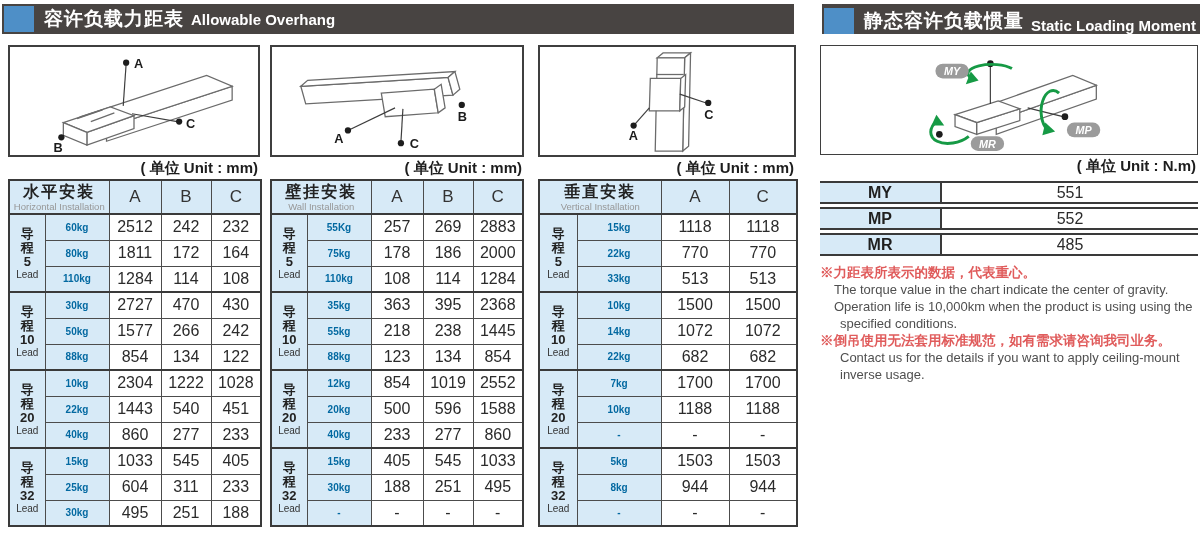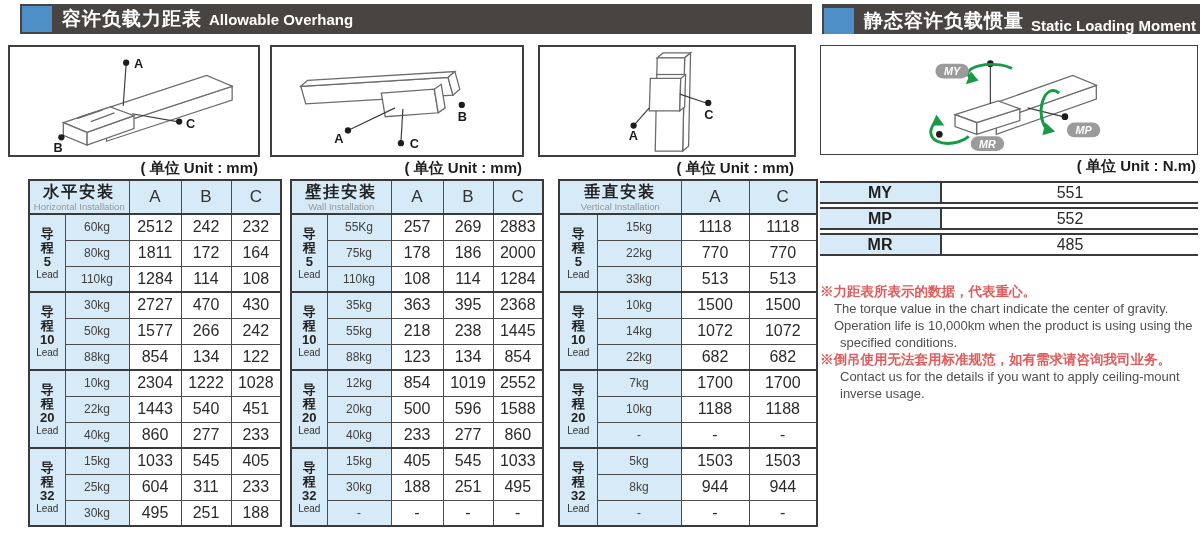--- a/index.html
+++ b/index.html
@@ -1,61 +1,61 @@
 <!DOCTYPE html>
 <html><head>
 <meta charset="utf-8">
 <style>
   * { box-sizing: border-box; margin: 0; padding: 0; }
   body { font-family: "Liberation Sans", sans-serif; background: #fff; }
   .page { position: relative; width: 1200px; height: 534px; background: #fff; overflow: hidden; }
 
   
   .bar { position: absolute; top: 4px; height: 30px; background: #484442; display: flex; align-items: center; }
-  .bar.left { left: 20px; width: 792px; }
+  .bar.left { left: 2px; width: 792px; }
   .bar.right { left: 822px; width: 404px; align-items: flex-end; }
   .sq { width: 30px; height: 26px; background: #4e8fc7; margin: 0 10px 0 2px; flex: 0 0 auto; }
   .bar .zh { color: #fff; font-size: 19px; font-weight: bold; letter-spacing: 1px; white-space: nowrap; }
   .bar .en { color: #fff; font-size: 15px; font-weight: bold; margin-left: 7px; white-space: nowrap; }
 
   
   .col { position: absolute; top: 42px; }
   .col1 { left: 8px;   width: 252px; }
   .col2 { left: 270px; width: 254px; }
   .col3 { left: 538px; width: 258px; }
   .colR { left: 820px; width: 378px; }
 
   .dia { border: 2px solid #3f3f3f; height: 112px; margin-top: 3px; background: #fff;
          display: flex; align-items: center; justify-content: center; }
   .colR .dia { height: 110px; border-width: 1.5px; }
   .unit { text-align: right; font-size: 15px; font-weight: 600; color: #1d1d1d;
           height: 22px; line-height: 22px; padding-right: 2px; white-space: nowrap; }
 
   
-  table.ov { border-collapse: collapse; table-layout: fixed; width: 100%; border: 2px solid #3a3a3a; margin-left: 20px; }
+  table.ov { border-collapse: collapse; table-layout: fixed; width: 100%; border: 2px solid #3a3a3a; }
   table.ov th, table.ov td { border: 1px solid #4c4c4c; text-align: center; vertical-align: middle; padding: 0; }
   table.ov thead th { border-bottom: 2px solid #3a3a3a; background: #d7eaf7; height: 34px; }
   th.ttl .tzh { font-size: 16px; font-weight: bold; color: #222; line-height: 18px; letter-spacing: 2px; }
   th.ttl .ten { font-size: 9.5px; color: #979797; line-height: 11px; font-weight: normal; }
   th.ch { font-size: 17px; font-weight: normal; color: #333; }
-  td.kg  { background: #d7eaf7; font-size: 12px; font-weight: 400; color: #404040; height: 26px; }
+  td.kg  { background: #d7eaf7; font-size: 10px; font-weight: 700; color: #0369a1; height: 26px; }
   td.val { font-size: 16px; color: #2b2b2b; background: #fff; }
   td.lead { background: #d7eaf7; padding: 2px 0; }
   td.lead .lz, td.lead .ln { font-size: 13px; font-weight: bold; color: #222; line-height: 14px; }
   td.lead .le { font-size: 10px; color: #333; line-height: 11px; }
   tr.gfirst td { border-top: 2px solid #3a3a3a; }
 
   
   table.mt { border-collapse: separate; border-spacing: 0 3px; table-layout: fixed; width: 100%; margin-top: 1px; }
   table.mt td { border-top: 2px solid #3a3a3a; border-bottom: 2px solid #3a3a3a; height: 23px; text-align: center; vertical-align: middle; }
   td.ml { background: #d7eaf7; font-weight: bold; font-size: 16px; color: #1f1f1f; border-right: 2px solid #3a3a3a; width: 122px; }
   td.mv { background: #fff; font-size: 16px; color: #2b2b2b; }
 
   
-  .notes { margin-top: 24px; }
+  .notes { margin-top: 5px; }
   .nzh { color: #e05c5c; font-weight: bold; font-size: 13.5px; line-height: 17px; white-space: nowrap; }
   .nen { color: #4f4f4f; font-size: 13px; line-height: 17px; padding-left: 14px; white-space: nowrap; }
   .nen.cont { padding-left: 20px; }
 
   
   svg .ln1 { fill: #fff; stroke: #6b6b6b; stroke-width: 1.3; }
   svg .wire { fill: none; stroke: #6b6b6b; stroke-width: 1.3; }
   svg .con { stroke: #3d3d3d; stroke-width: 1.2; fill: none; }
   svg .dot { fill: #1d1d1d; }
   svg .pt  { font-family: "Liberation Sans", sans-serif; font-size: 13px; font-weight: bold; fill: #1b1b1b; }

